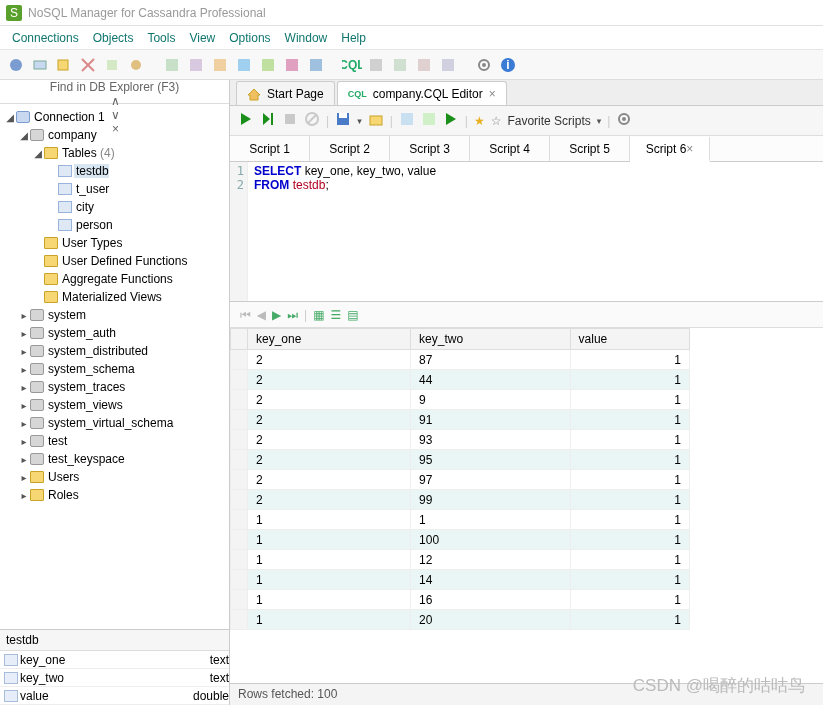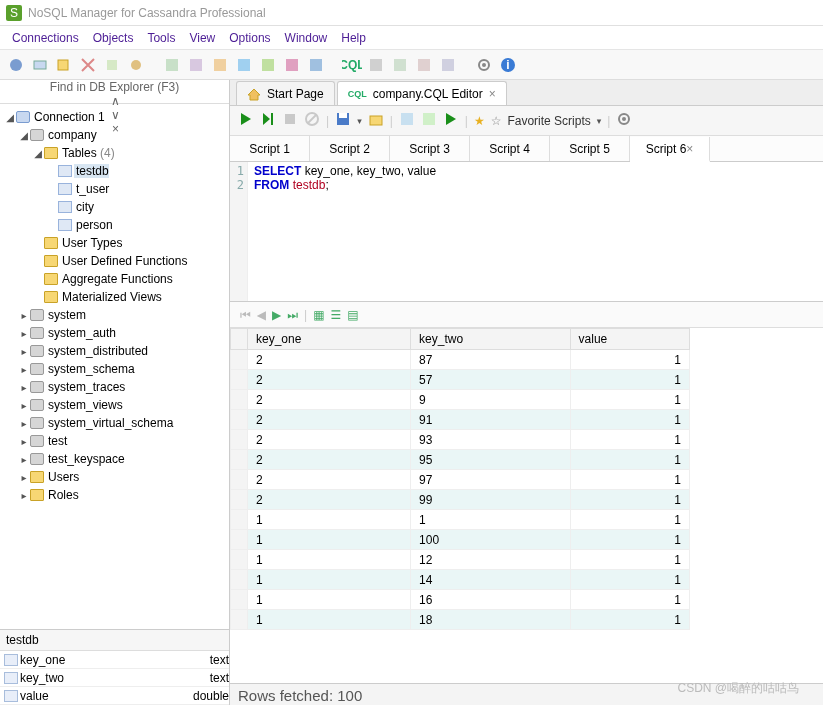--- a/index.html
+++ b/index.html
@@ -1,21 +1,21 @@
 <!DOCTYPE html>
 <html><head>
 <meta charset="utf-8">
 <style>
 * { box-sizing: border-box; margin: 0; padding: 0; font-family: "Segoe UI", Tahoma, sans-serif; font-size: 12px; }
 body { background: #f0f0f0; width: 823px; height: 705px; overflow: hidden; position: relative; }
 .titlebar { height: 26px; background: #fff; display: flex; align-items: center; padding: 0 6px; border-bottom: 1px solid #e0e0e0; }
 .titlebar .logo { width: 16px; height: 16px; margin-right: 6px; }
 .title-text { color: #999; }
 .menubar { height: 24px; background: #fff; display: flex; align-items: center; padding: 0 12px; gap: 14px; border-bottom: 1px solid #e5e5e5; }
-.menubar span { color: #4c1d95; cursor: pointer; }
+.menubar span { color: #0f766e; cursor: pointer; }
 .toolbar { height: 30px; background: #f8f8f8; display: flex; align-items: center; padding: 0 6px; gap: 4px; border-bottom: 1px solid #ddd; }
 .tb-btn { width: 20px; height: 20px; display: flex; align-items: center; justify-content: center; cursor: pointer; }
 .main { display: flex; height: calc(705px - 26px - 24px - 30px); }
 .leftpanel { width: 230px; background: #fff; display: flex; flex-direction: column; border-right: 1px solid #ccc; }
 .findbar { height: 24px; border-bottom: 1px solid #ddd; display: flex; align-items: center; padding: 0 6px; color: #666; flex-direction: column; }
 .findbar .spacer { flex: 1; }
 .findbar .btn { margin-left: 2px; cursor: pointer; color: #666; }
 .tree { flex: 1; overflow: auto; padding: 4px 0; }
 .tree-row { display: flex; align-items: center; height: 18px; white-space: nowrap; cursor: pointer; }
 .tree-row .caret { width: 12px; text-align: center; color: #555; font-size: 10px; }
@@ -56,22 +56,22 @@
 .rtab.active { background: #fff; }
 .navrow { height: 26px; display: flex; align-items: center; gap: 6px; padding: 0 10px; background: #fafafa; border-bottom: 1px solid #ddd; }
 .nav-btn { cursor: pointer; color: #4a6; }
 .nav-btn.dis { color: #bbb; }
 .grid { flex: 1; overflow: auto; background: #fff; }
 .grid table { border-collapse: collapse; width: 460px; }
 .grid th { background: #f4f4f4; border: 1px solid #ddd; text-align: left; padding: 3px 8px; font-weight: normal; }
 .grid td { border: 1px solid #eee; padding: 2px 8px; height: 20px; }
 .grid tr.alt td { background: #eaf6f6; }
 .grid td.r { text-align: right; }
-.status { height: 22px; border-top: 1px solid #ccc; padding: 3px 8px; color: #555; background: #f4f4f4; font-size: 15px; }
-.watermark { position: absolute; right: 24px; bottom: 8px; color: #bbb; font-size: 12px; }
+.status { height: 22px; border-top: 1px solid #ccc; padding: 3px 8px; color: #555; background: #f4f4f4; font-size: 12px; }
+.watermark { position: absolute; right: 18px; bottom: 8px; color: #bbb; font-size: 17px; }
 </style>
 </head>
 <body>
 
 <div class="titlebar">
   <svg class="logo" viewBox="0 0 16 16">
       <rect width="16" height="16" fill="#5aa02c" rx="2"></rect>
       <text x="8" y="12" text-anchor="middle" fill="#fff" font-size="10">S</text>
     </svg>
   <span class="title-text">NoSQL Manager for Cassandra Professional</span>
@@ -458,21 +458,21 @@
           <tbody id="grid-body">
             <tr>
               <td style="background: rgb(244, 244, 244);"></td>
               <td>2</td>
               <td>87</td>
               <td class="r">1</td>
             </tr>
             <tr class="alt">
               <td style="background: rgb(244, 244, 244);"></td>
               <td>2</td>
-              <td>57</td>
+              <td>44</td>
               <td class="r">1</td>
             </tr>
             <tr>
               <td style="background: rgb(244, 244, 244);"></td>
               <td>2</td>
               <td>9</td>
               <td class="r">1</td>
             </tr>
             <tr class="alt">
               <td style="background: rgb(244, 244, 244);"></td>
@@ -530,21 +530,21 @@
             </tr>
             <tr>
               <td style="background: rgb(244, 244, 244);"></td>
               <td>1</td>
               <td>16</td>
               <td class="r">1</td>
             </tr>
             <tr class="alt">
               <td style="background: rgb(244, 244, 244);"></td>
               <td>1</td>
-              <td>18</td>
+              <td>20</td>
               <td class="r">1</td>
             </tr>
           </tbody>
         </table>
     </div>
 
     <div class="status">Rows fetched: 100</div>
   </div>
 </div>
 

